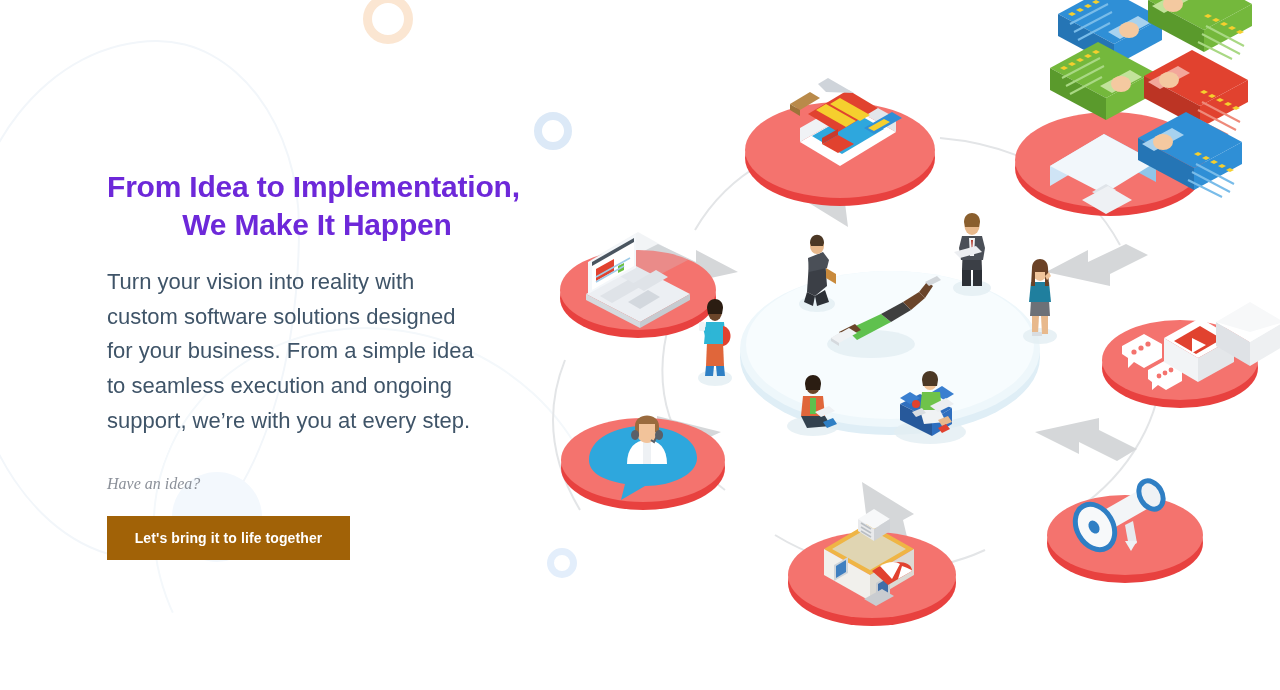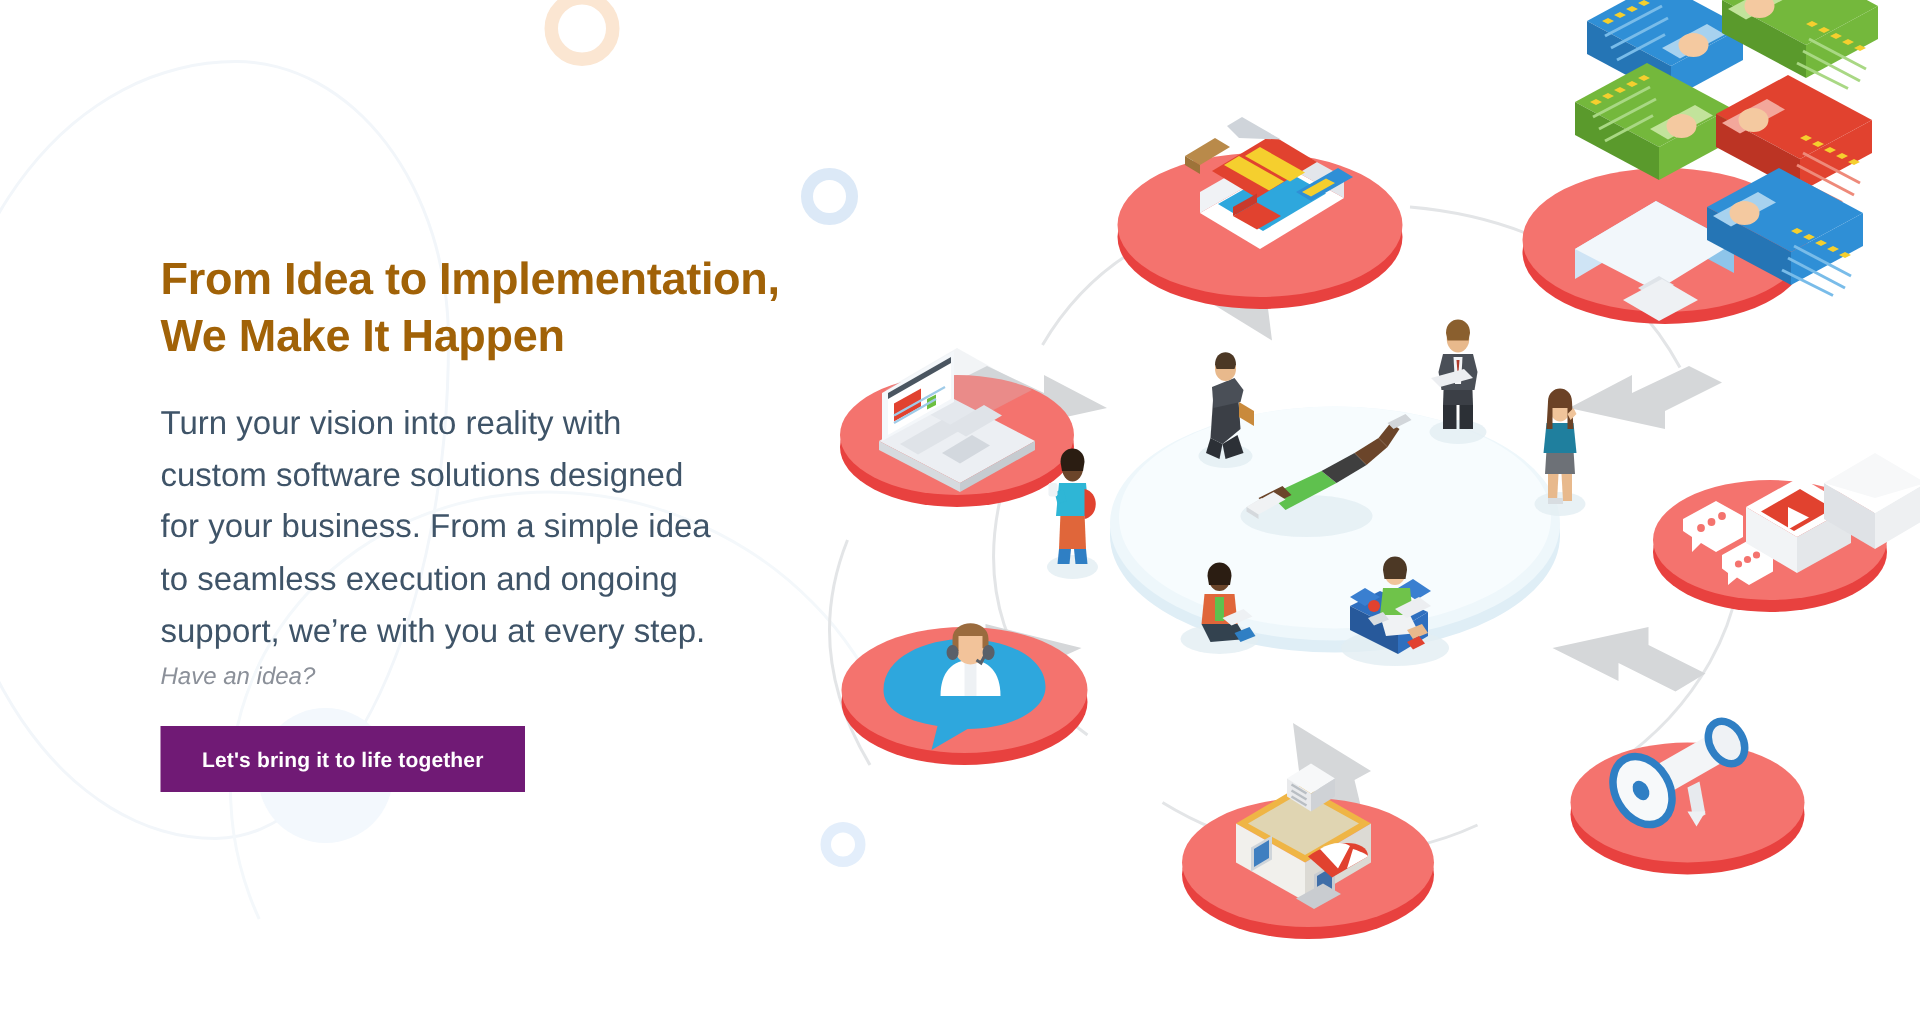--- a/index.html
+++ b/index.html
@@ -45,36 +45,36 @@
   }
   .ring-blue-b {
     left: 547px; top: 548px; width: 30px; height: 30px;
     border: 7px solid #e3eefb;
   }
 
   
   .copy { position: absolute; left: 107px; top: 168px; width: 420px; }
   .headline {
     font-size: 30px; line-height: 1.28; font-weight: bold;
-    color: #a16207; letter-spacing: -0.2px;
-  }
-  .headline .l2 { display: block; }
+    color: #6d28d9; letter-spacing: -0.2px;
+  }
+  .headline .l2 { display: block; text-align: center; }
   .lede {
     margin-top: 20px;
     font-size: 22px; line-height: 1.58;
     color: #3f5468; max-width: 372px;
   }
   .prompt {
-    margin-top: 4px;
-    font-size: 16px; font-style: italic; color: #8b9099;
+    margin-top: 36px;
+    font-size: 16px; font-style: italic; color: #8b9099; font-family: Liberation Serif, serif;
   }
   .cta {
     display: inline-flex; align-items: center; justify-content: center;
     margin-top: 23px; width: 243px; height: 44px;
-    background: #701a75; color: #ffffff; border: 0;
+    background: #a16207; color: #ffffff; border: 0;
     font-family: "Liberation Sans", sans-serif;
     font-size: 14px; font-weight: bold; letter-spacing: 0.1px;
     cursor: pointer;
   }
 
   
   .art { position: absolute; left: 520px; top: -10px; width: 770px; height: 700px; }
   .art svg { display: block; width: 100%; height: 100%; }
 </style>
 </head>

